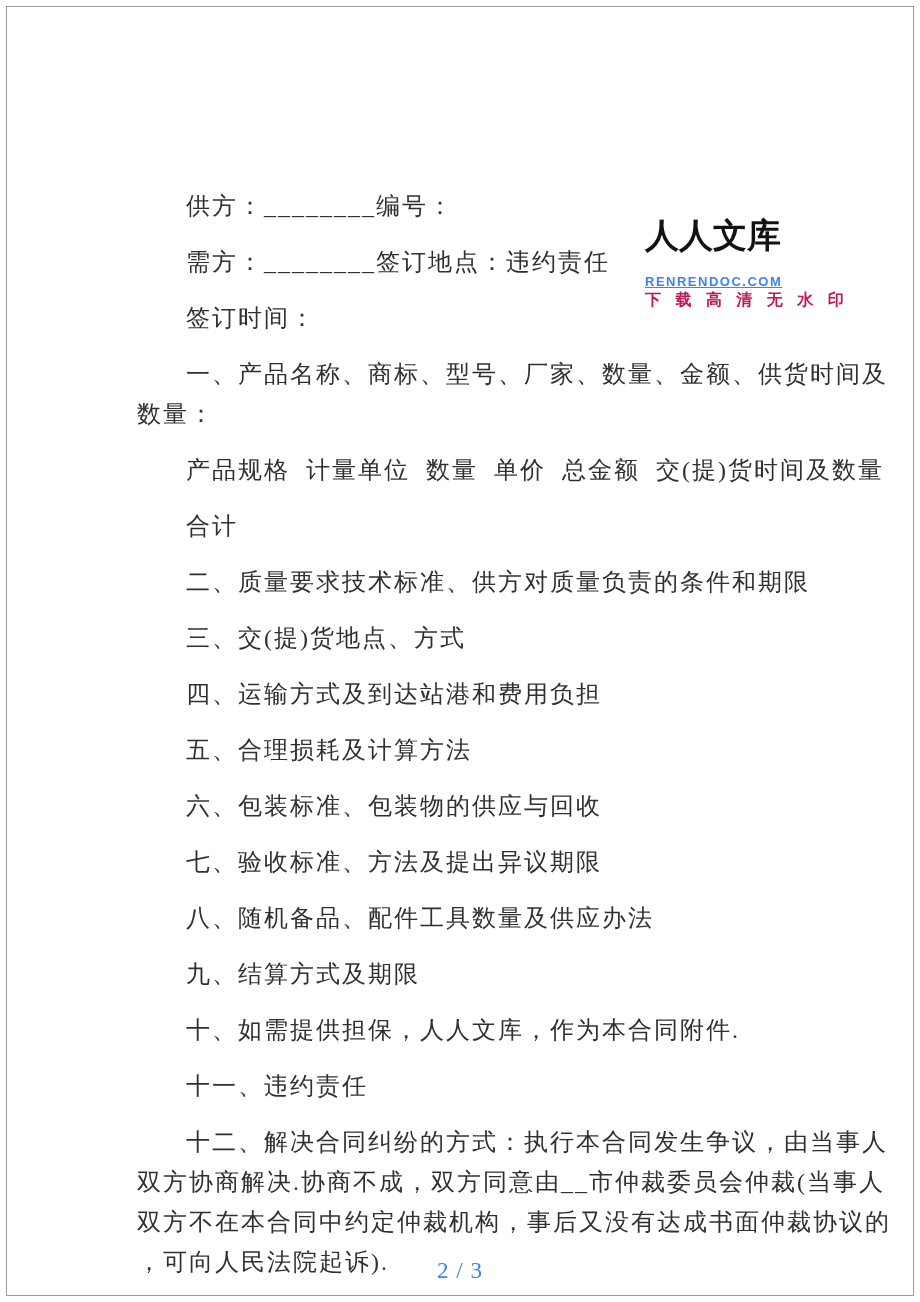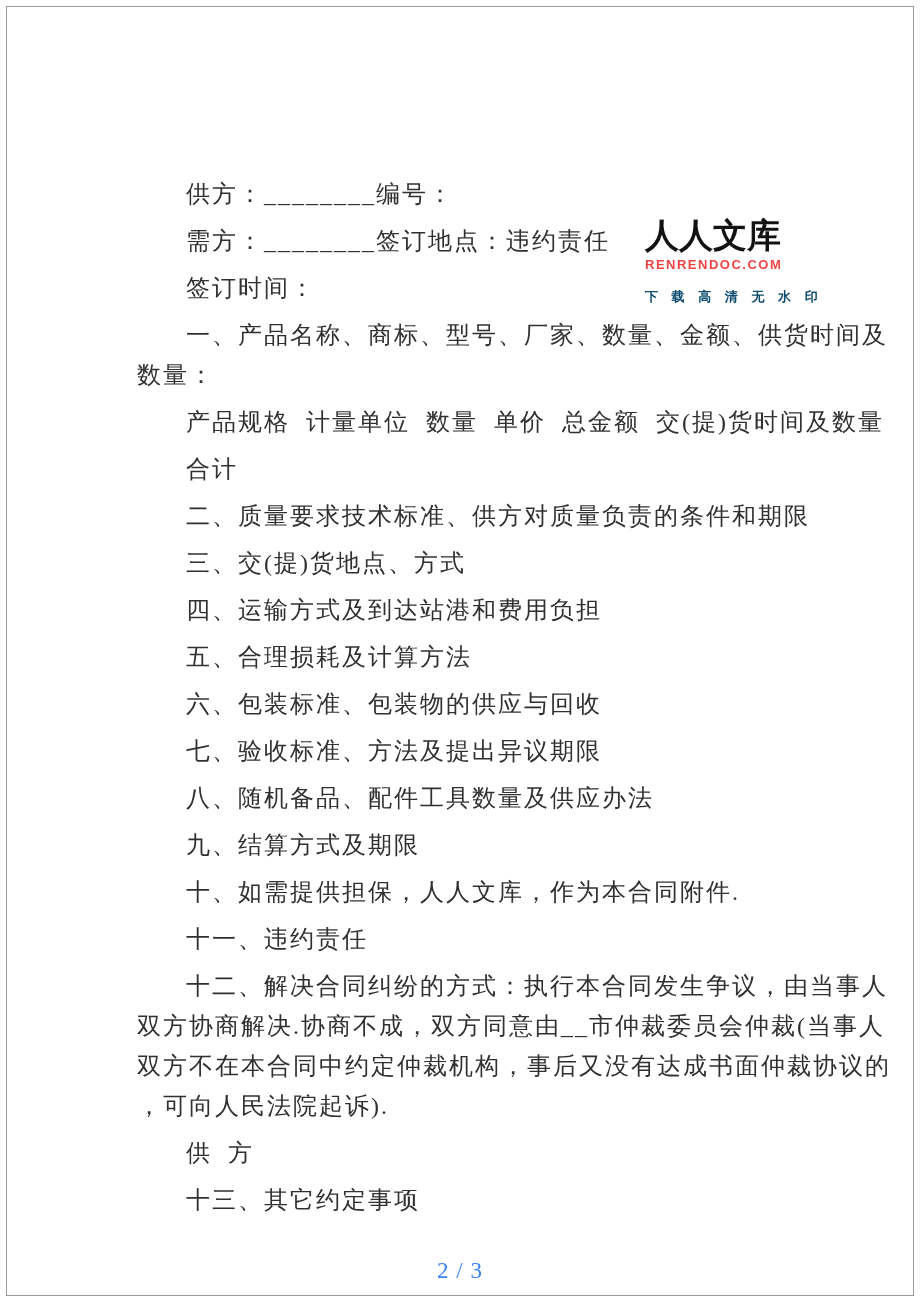--- a/index.html
+++ b/index.html
@@ -22,21 +22,21 @@
     border: 1px solid #9a9a9a;
     pointer-events: none;
   }
   .doc-body {
     position: absolute;
     left: 137px;
     top: 170px;
     width: 660px;
   }
   .para {
-    margin: 4px 0 7px 0;
+    margin: 16px 0 7px 0;
   }
   .line {
     font-size: 24px;
     line-height: 40px;
     letter-spacing: 2px;
     white-space: pre;
     color: #303030;
   }
   .line.indent {
     padding-left: 49px;
@@ -55,32 +55,33 @@
     letter-spacing: 0px;
     color: #121212;
     line-height: 36px;
     white-space: pre;
     font-family: Liberation Mono, monospace;
   }
   .watermark-domain {
     font-size: 13px;
     font-weight: bold;
     letter-spacing: 1.5px;
-    color: #ef4444;
+    color: #3b82f6;
     line-height: 15px;
-    margin-top: 1px;
+    margin-top: 18px;
     white-space: pre;
+    text-decoration: underline;
   }
   .watermark-tagline {
-    font-size: 13px;
+    font-size: 16px;
     font-weight: bold;
     letter-spacing: 5px;
-    color: #0c4a6e;
+    color: #be185d;
     line-height: 16px;
-    margin-top: 17px;
+    margin-top: 3px;
     white-space: pre;
   }
   .page-number {
     position: absolute;
     left: 0;
     top: 1218px;
     width: 100%;
     text-align: center;
     font-size: 23px;
     letter-spacing: 1px;

